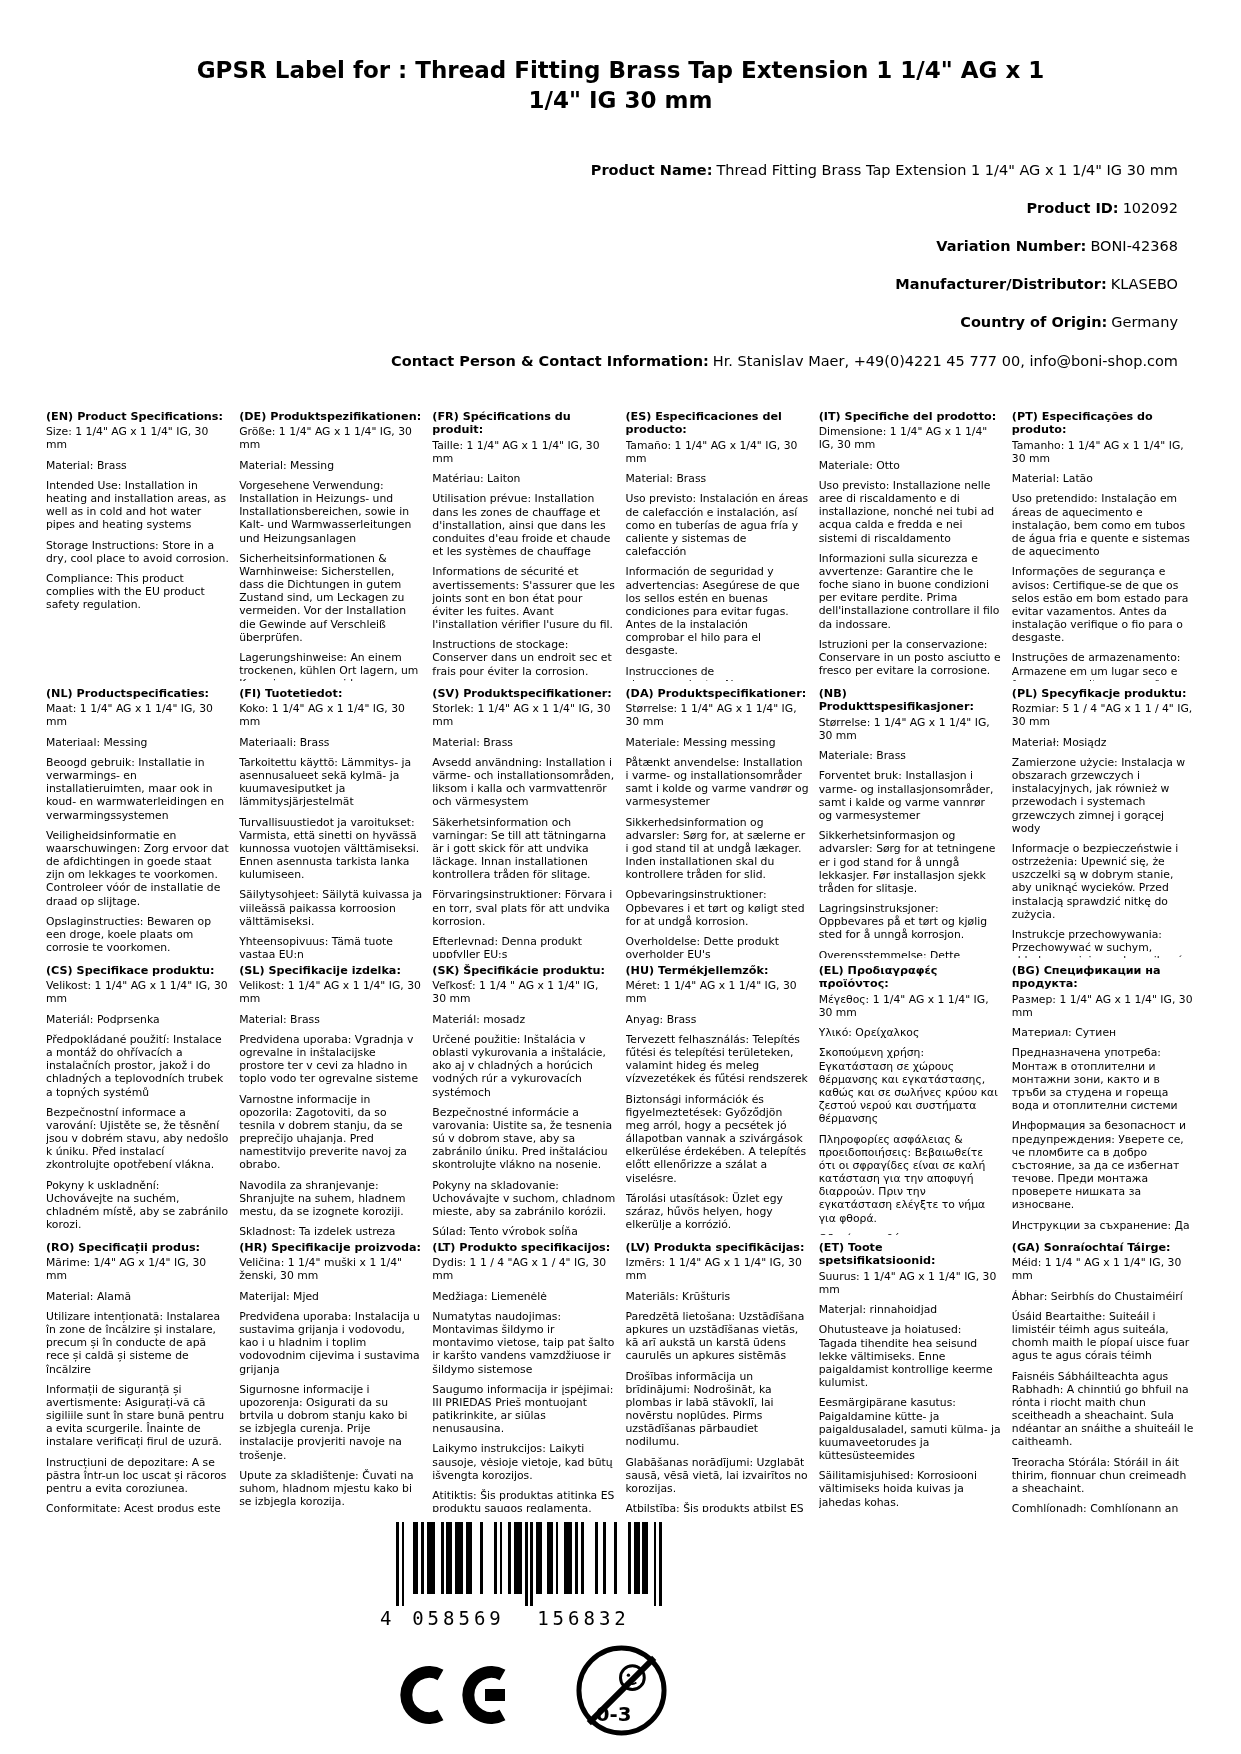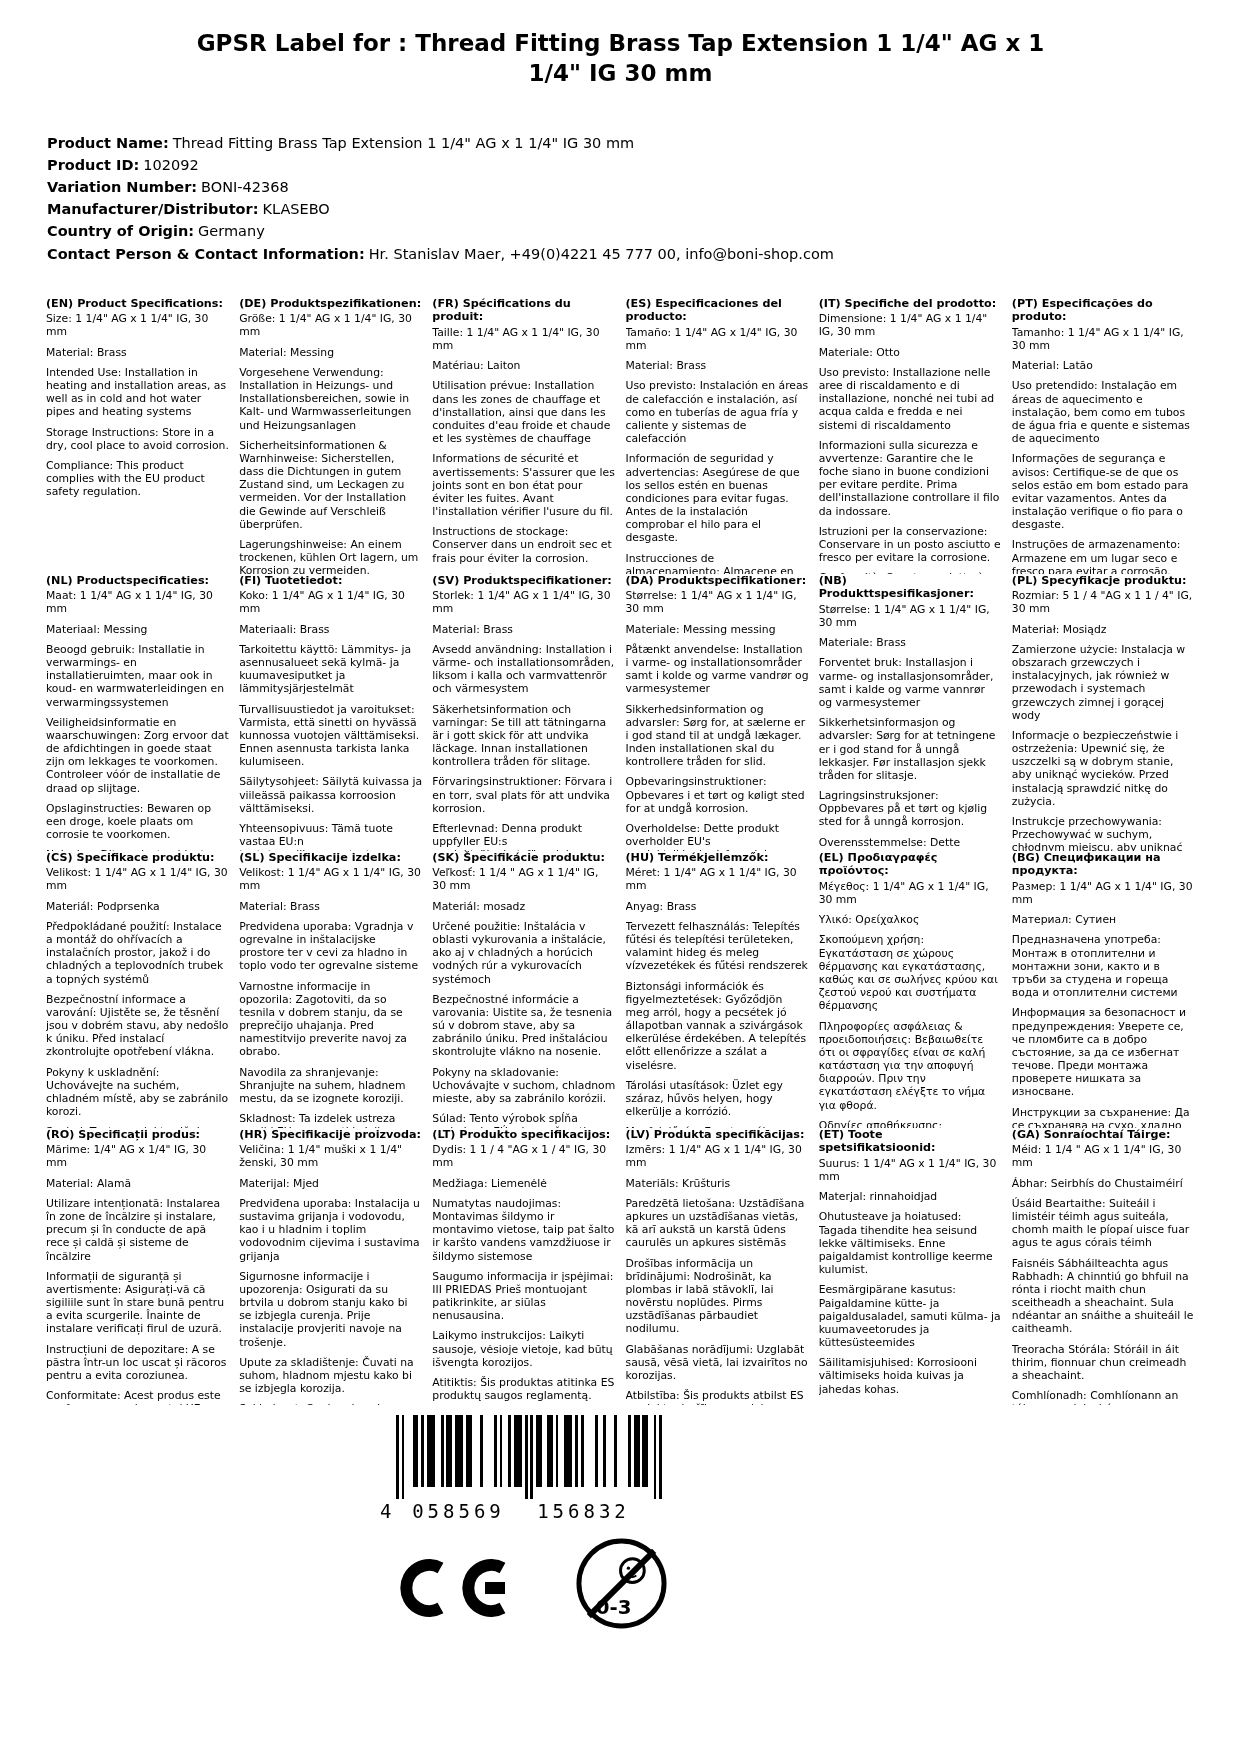--- a/index.html
+++ b/index.html
@@ -1,26 +1,26 @@
 <!DOCTYPE html>
 <html><head>
 <meta charset="utf-8">
 <style>
   html,body{margin:0;padding:0;background:#e8e8e8;}
   .page{width:1241px;height:1754px;background:#ffffff;color:#000;position:relative;
-        box-sizing:border-box;padding:16px 46px 0;font-family:"DejaVu Sans",sans-serif;overflow:hidden;}
+        box-sizing:border-box;padding:43px 46px 0;font-family:"DejaVu Sans",sans-serif;overflow:hidden;}
   .title{font-size:23px;font-weight:bold;text-align:center;margin:12px auto 0;max-width:900px;line-height:1.32;}
   .product-info{margin-top:44px;font-size:14.5px;line-height:1.46;}
-  .pi-row{margin:1px;}
+  .pi-row{margin:17px;text-align:right;}
   .pi-label{font-weight:bold;}
   .pi-value{margin-left:4px;}
   .grid{display:grid;grid-template-columns:repeat(6,1fr);column-gap:10px;grid-auto-rows:277px;
         margin-top:32px;font-size:10.8px;line-height:1.22;}
   .block{overflow:hidden;}
-  .block .bh{font-size:11.2px;font-weight:bold;margin:0 0 2px;}
+  .block .bh{font-size:11.2px;font-weight:bold;margin:6px 0 2px;}
   .block p{margin:0 0 7px;}
   .footer{margin-top:10px;padding-left:350px;}
   .barcode{display:block;}
   .ean-digits{display:flex;width:266px;margin-left:-16px;margin-top:1px;
               font-family:"DejaVu Sans Mono",monospace;font-size:19px;}
   .ean-first{width:16px;}
   .ean-group{flex:1;text-align:center;letter-spacing:4px;}
   .marks-row{display:flex;align-items:center;margin-top:14px;}
   .ce-mark{margin-top:10px;}
   .age-mark{margin-left:62px;}

